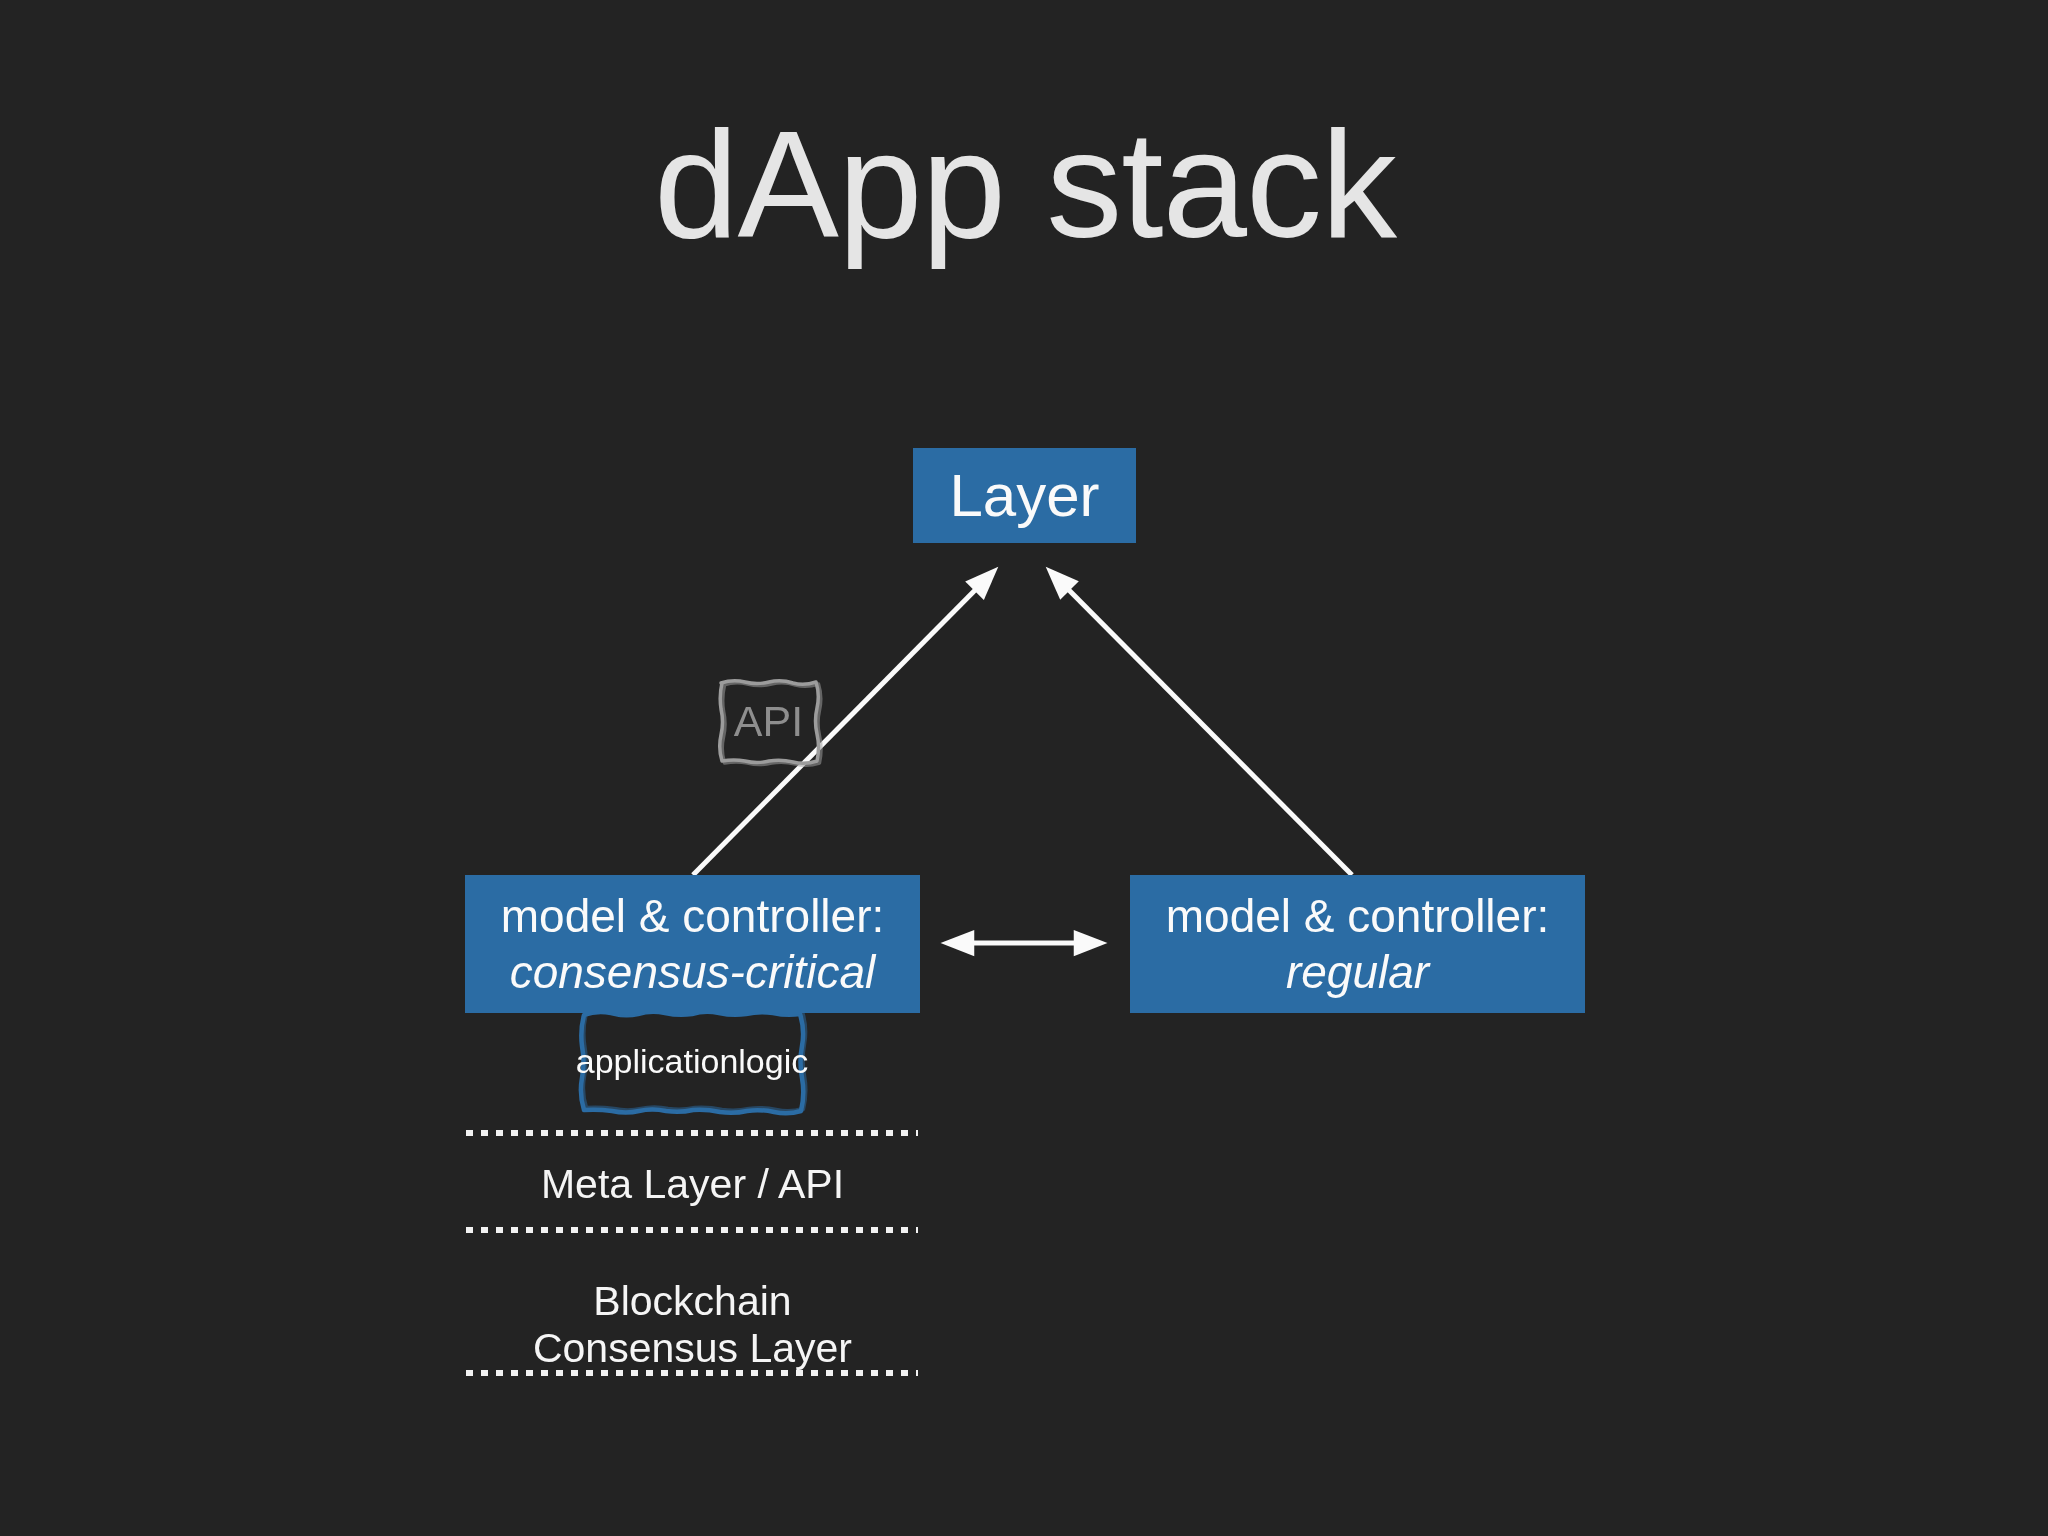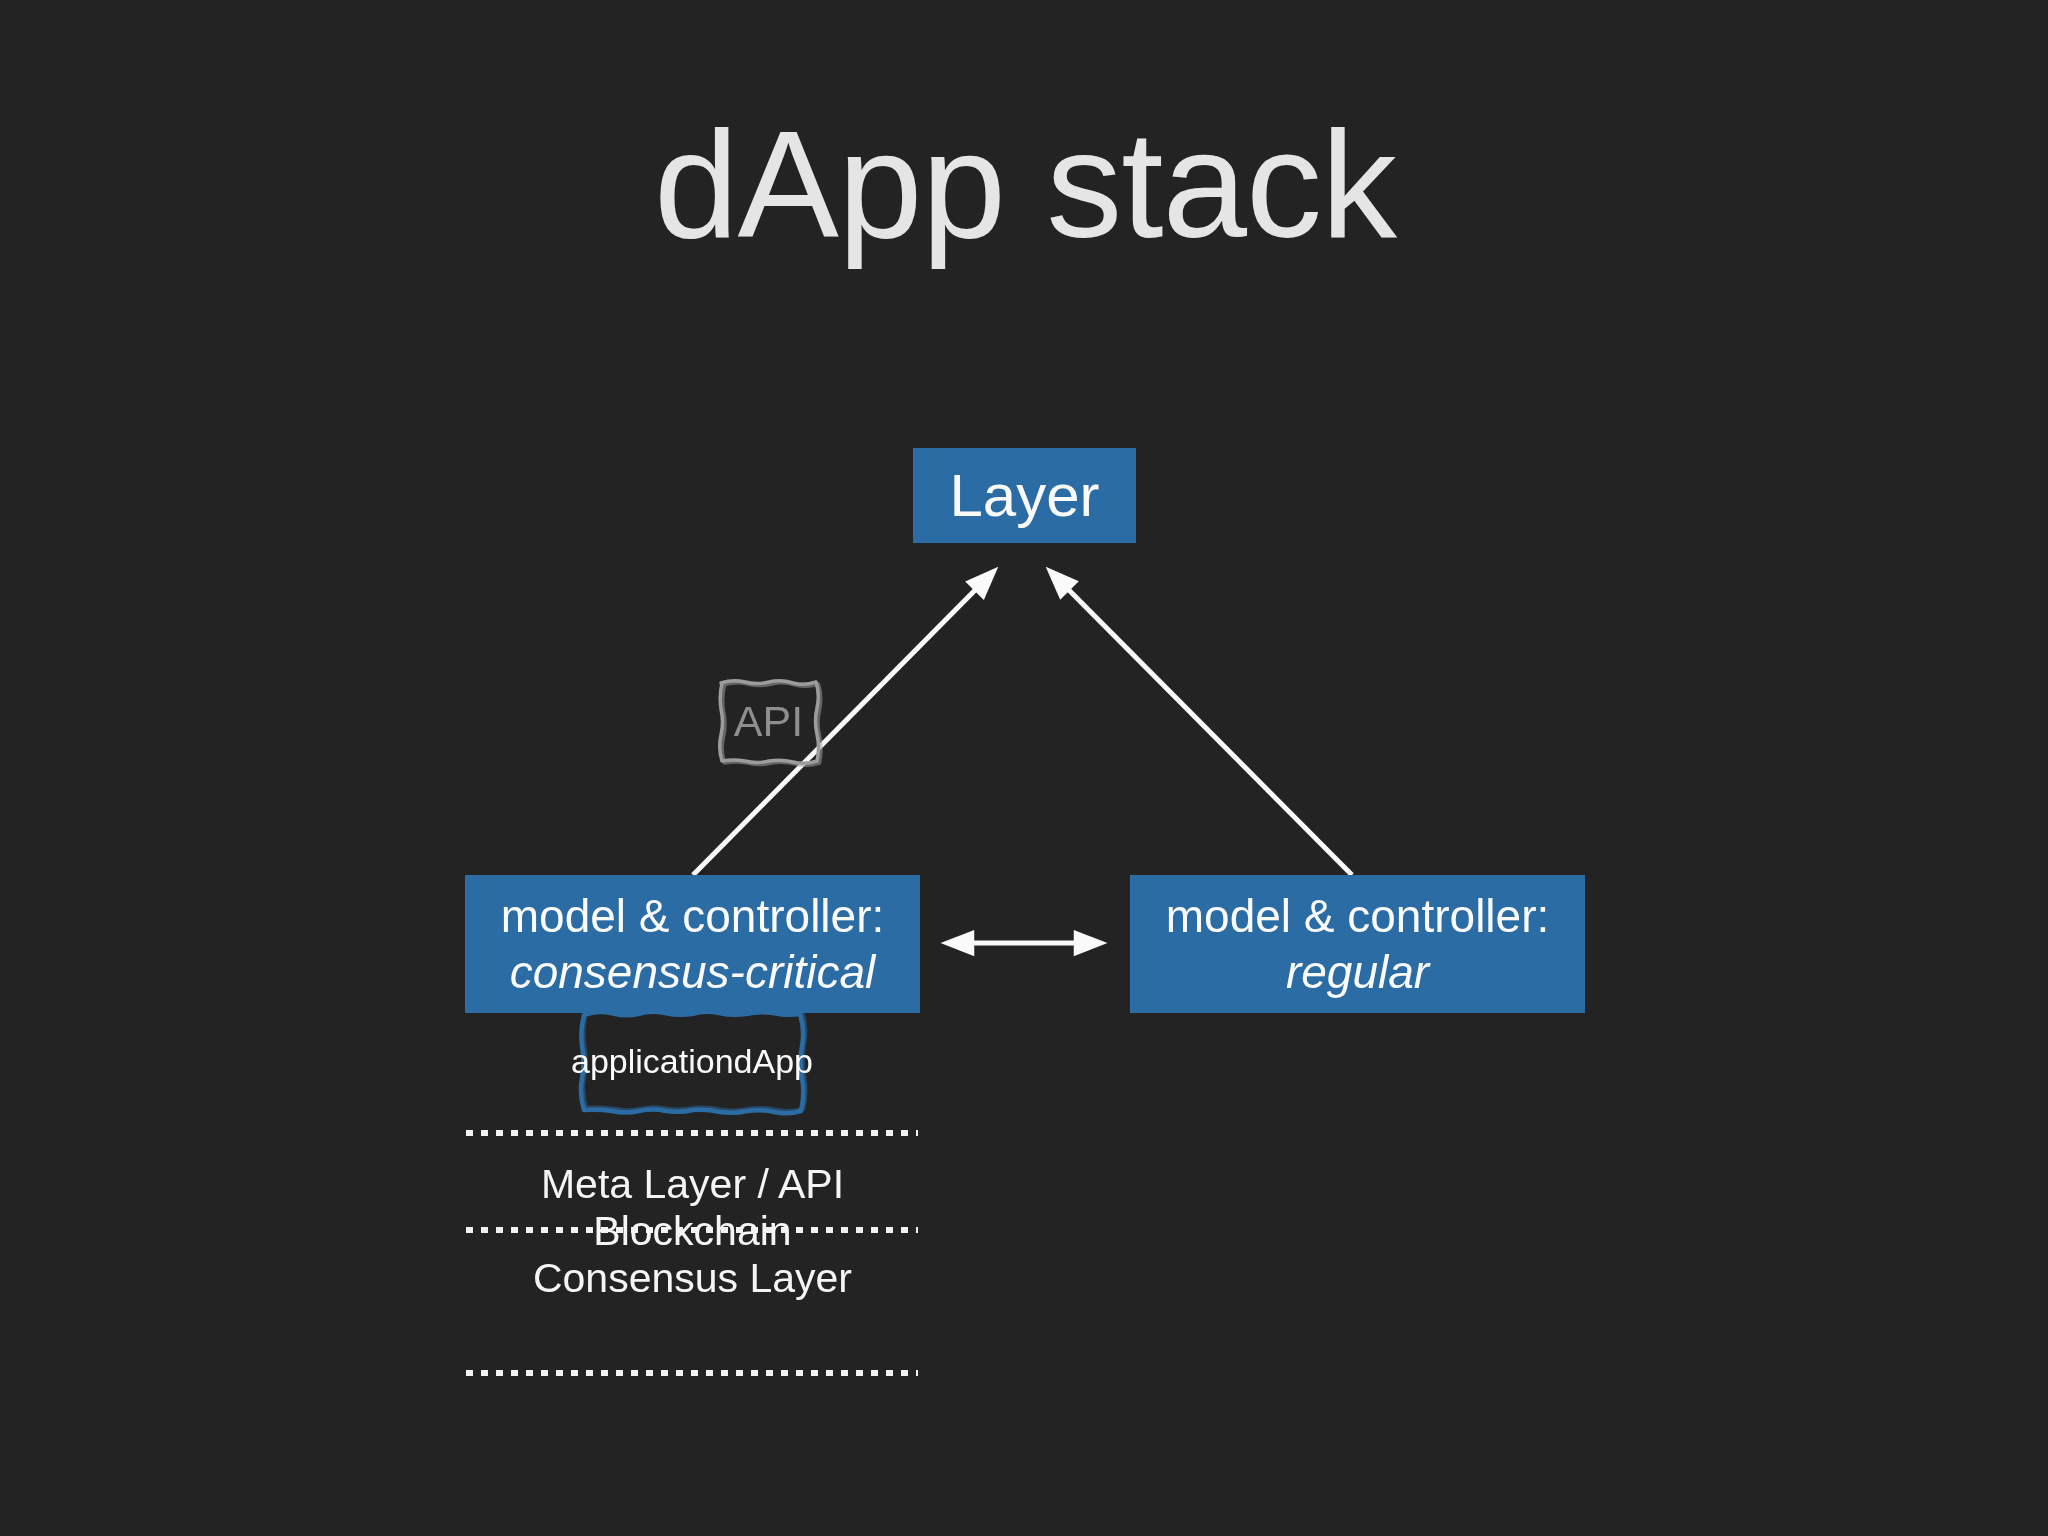--- a/index.html
+++ b/index.html
@@ -58,21 +58,21 @@
   .app-logic{
     position:absolute;left:583px;top:1013px;width:218px;height:97px;
     display:flex;flex-direction:row;align-items:center;justify-content:center;
     color:var(--text_white);font-size:34px;line-height:1.25;font-weight:300;
   }
   .layer-label{
     position:absolute;left:465px;width:455px;
     text-align:center;color:#f5f5f5;font-size:41px;line-height:1.14;font-weight:300;
   }
   .meta-label{top:1161px;}
-  .blockchain-label{top:1208px;}
+  .blockchain-label{top:1278px;}
   .layer-label span{display:block;}
 </style>
 </head>
 <body>
 
 <div class="slide">
 
   <h1 class="title">dApp stack</h1>
 
   <svg class="connectors" viewBox="0 0 2048 1536" aria-hidden="true">
@@ -124,21 +124,21 @@
     <span class="italic">consensus-critical</span>
   </div>
 
   <div class="box mc-box mc-right">
     <span>model &amp; controller:</span>
     <span class="italic">regular</span>
   </div>
 
   <div class="app-logic">
     <span>application</span>
-    <span>dApp</span>
+    <span>logic</span>
   </div>
 
   <div class="layer-label meta-label">
     <span>Meta Layer / API</span>
   </div>
   <div class="layer-label blockchain-label">
     <span>Blockchain</span>
     <span>Consensus Layer</span>
   </div>
 

